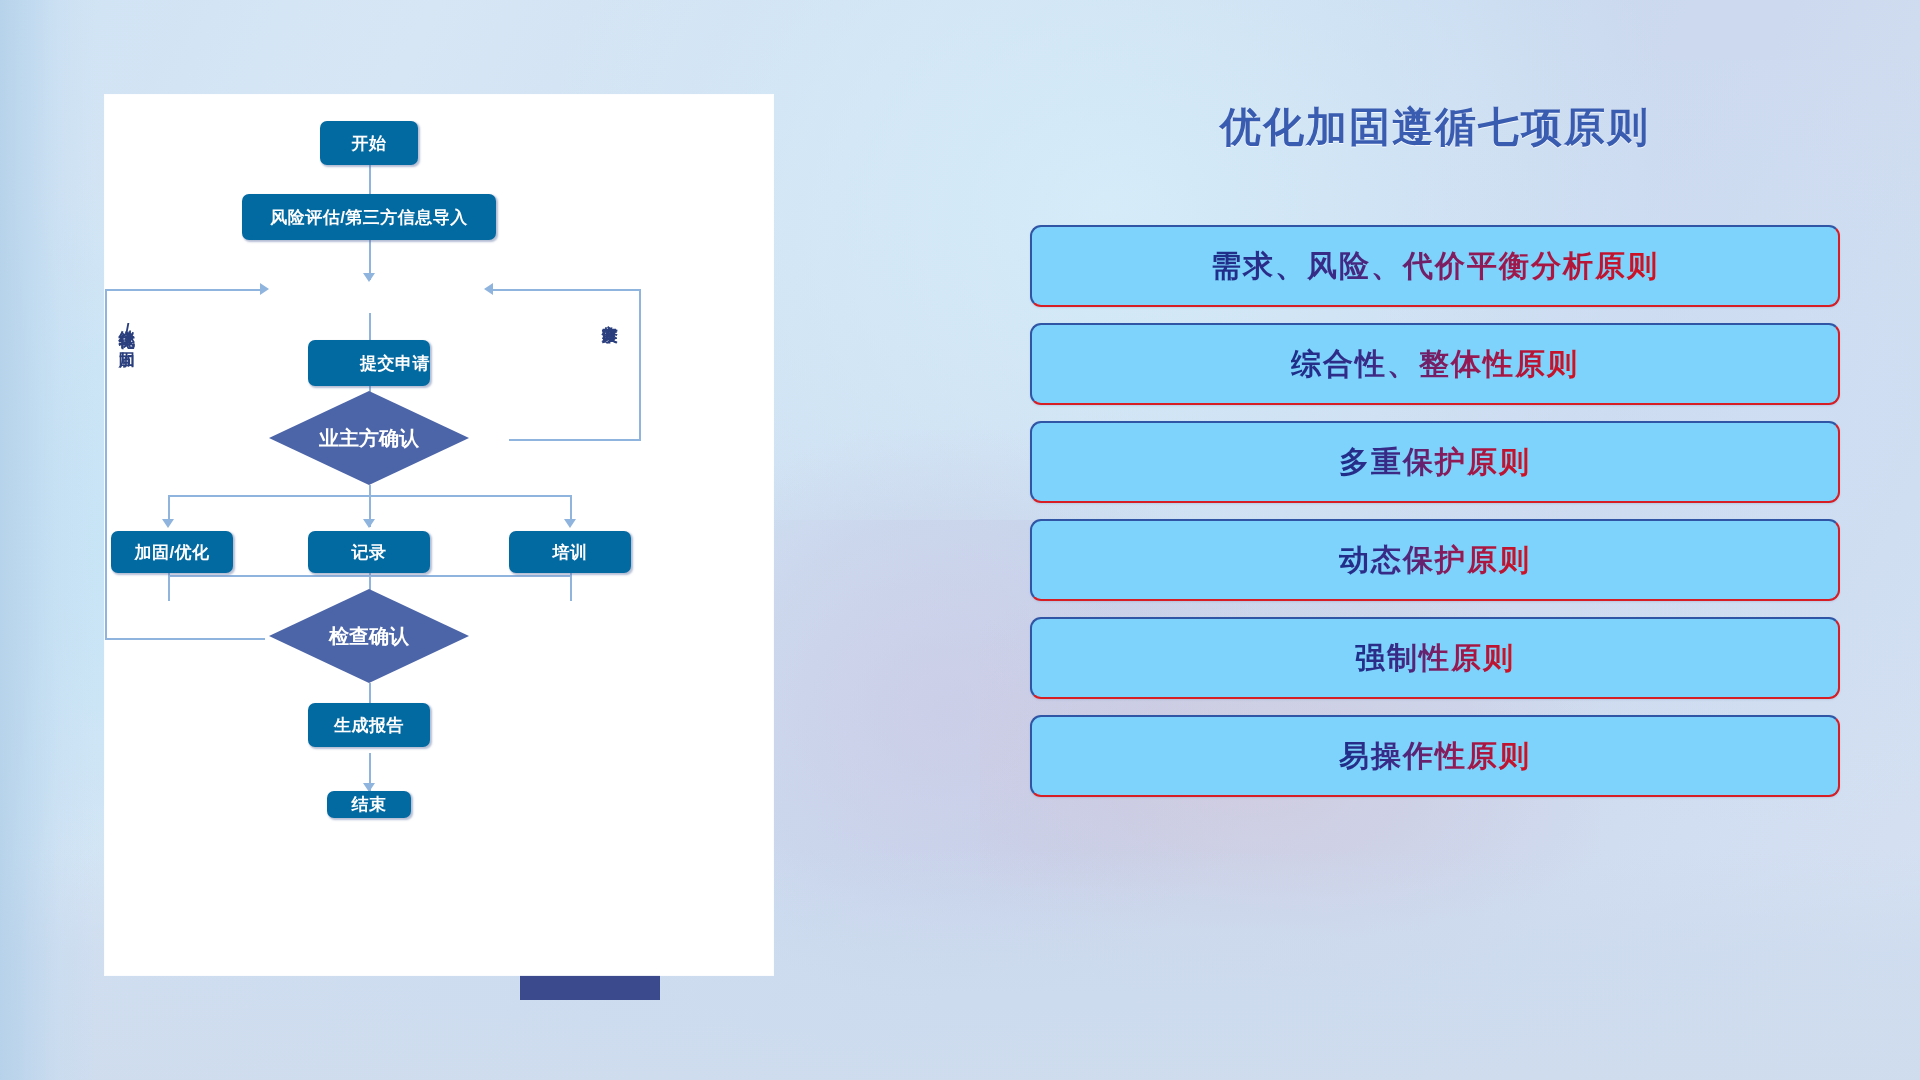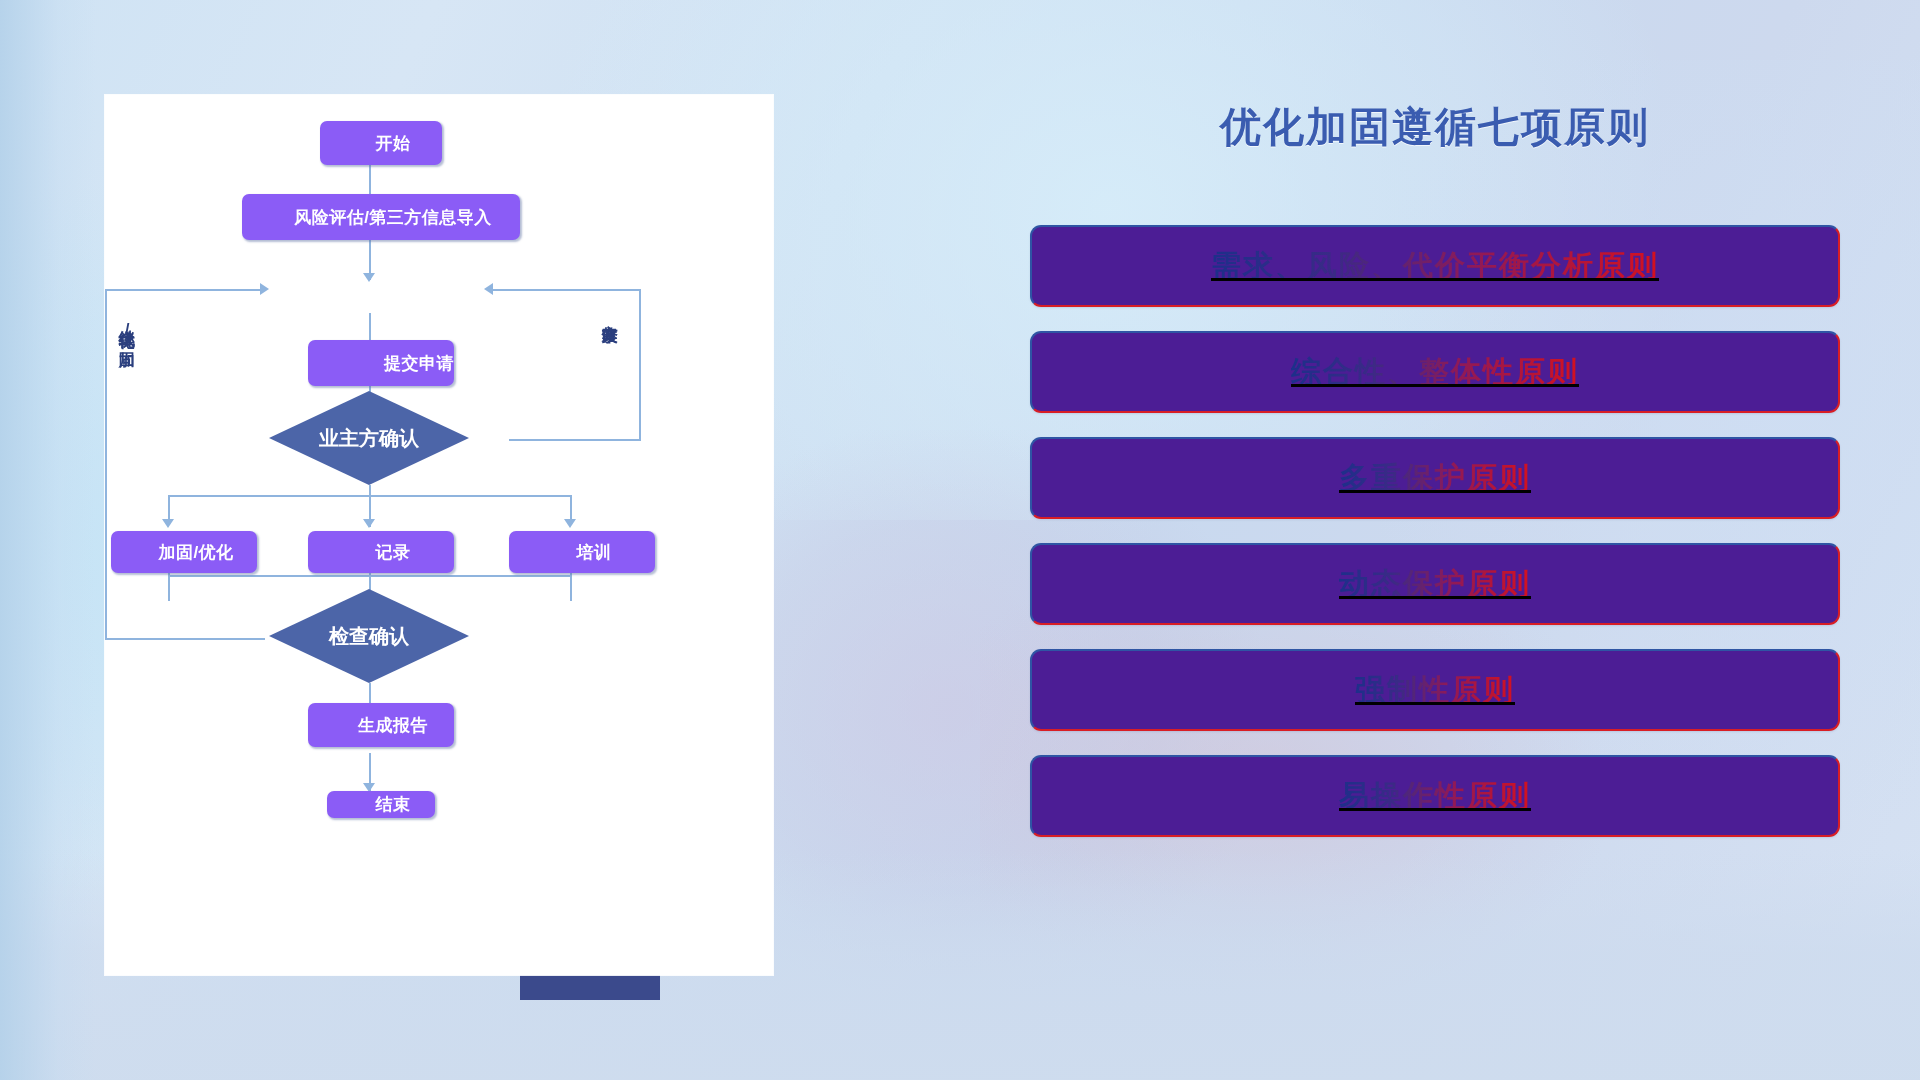--- a/index.html
+++ b/index.html
@@ -29,23 +29,23 @@
 
   
   #board-shadow{position:absolute;left:520px;top:610px;width:140px;height:390px;
     background:#3b4a8c;}
   #board{position:absolute;left:105px;top:95px;width:668px;height:880px;
     background:#ffffff;box-shadow:0 0 0 1px rgba(255,255,255,.9);}
   #flow{position:absolute;inset:0;}
 
   
   .node{position:absolute;display:flex;align-items:center;justify-content:center;
-    background:#8b5cf6;border-radius:7px;color:#ffffff;font-weight:bold;
+    background:#0369a1;border-radius:7px;color:#ffffff;font-weight:bold;
     box-shadow:1.5px 1.5px 2px rgba(90,110,160,.45);
-    letter-spacing:.5px;white-space:nowrap;padding-left:24px;}
+    letter-spacing:.5px;white-space:nowrap;}
   .node.small{font-size:17px;}
   .node.med{font-size:17px;}
   .diamond{position:absolute;display:flex;align-items:center;justify-content:center;
     color:#fff;font-weight:bold;font-size:20px;white-space:nowrap;}
   .diamond .dshape{position:absolute;inset:0;background:#4c65a8;
     clip-path:polygon(50% 0,100% 50%,50% 100%,0 50%);}
   .diamond .dtxt{position:relative;z-index:2;}
 
   .vlabel{position:absolute;writing-mode:vertical-rl;text-orientation:upright;
     color:#2b3f7e;font-size:16px;font-weight:bold;letter-spacing:1px;line-height:1.05;}
@@ -58,26 +58,26 @@
   .arw-d{border-left:6px solid transparent;border-right:6px solid transparent;border-top:9px solid #8fb4de;}
   .arw-r{border-top:6px solid transparent;border-bottom:6px solid transparent;border-left:9px solid #8fb4de;}
   .arw-l{border-top:6px solid transparent;border-bottom:6px solid transparent;border-right:9px solid #8fb4de;}
 
   
   #right{position:absolute;left:1030px;top:100px;width:810px;height:900px;}
   #panel-title{position:absolute;left:0;top:0;width:810px;text-align:center;
     font-size:41px;font-weight:bold;color:#3a5cb0;letter-spacing:2px;
     text-shadow:0 1px 0 rgba(255,255,255,.7);}
   #cards{position:absolute;left:0;top:125px;width:810px;}
-  .card{position:relative;height:78px;margin-bottom:24px;border-radius:11px;
-    background:#4c1d95;
+  .card{position:relative;height:78px;margin-bottom:16px;border-radius:11px;
+    background:#7dd3fc;
     border-top:2px solid #2f55a4;border-left:2px solid #2f55a4;
     border-right:2px solid #d81e25;border-bottom:2px solid #d81e25;
     display:flex;align-items:center;justify-content:center;
-    box-shadow:0 1px 2px rgba(90,110,160,.18);text-decoration:underline;}
+    box-shadow:0 1px 2px rgba(90,110,160,.18);}
   .card-text{font-size:30px;font-weight:bold;letter-spacing:2px;
     background:linear-gradient(90deg,#1d2f8a 0%,#3b2a86 28%,#8e1a58 58%,#d4111f 100%);
     -webkit-background-clip:text;background-clip:text;color:transparent;
     -webkit-text-fill-color:transparent;}
 </style>
 </head>
 <body>
 
 <div id="bg-base"></div>
 <div id="bg-glow-left"></div>

